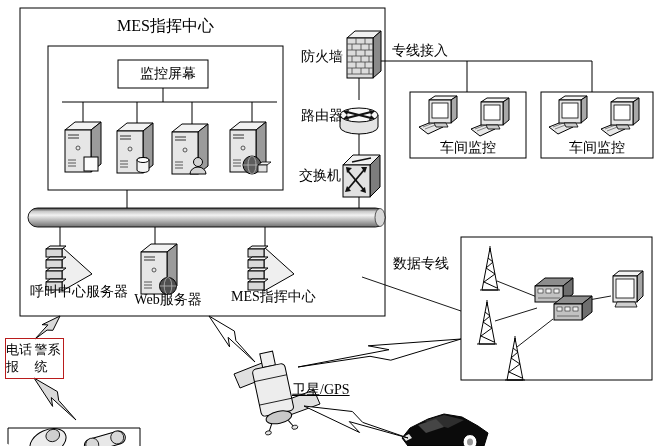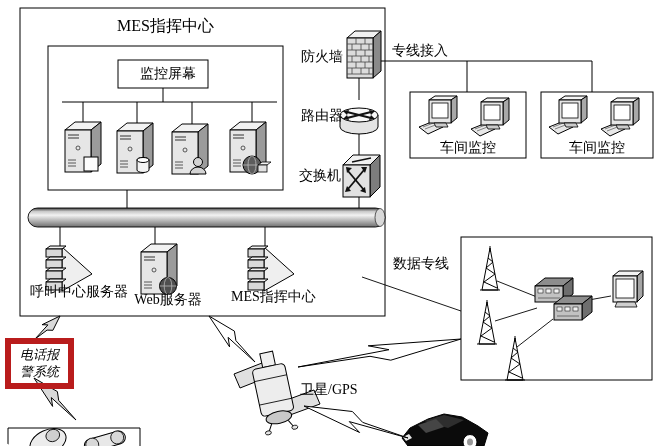--- a/index.html
+++ b/index.html
@@ -6,23 +6,23 @@
   .stage{
     position:relative;width:659px;height:446px;background:#fff;overflow:hidden;
     font-family:"Liberation Serif","DejaVu Serif",serif;color:#000;border-radius:15px;
   }
   .stage svg{position:absolute;left:0;top:0;}
   .lbl{position:absolute;font-size:14px;line-height:1.15;white-space:nowrap;}
   .ctr{text-align:center;}
   .rgt{text-align:right;}
   .title{font-size:16px;}
   .mscreen{display:flex;align-items:center;justify-content:center;font-size:14px;}
-  .alarm{position:absolute;left:5px;top:338px;width:57px;height:39px;border:6px solid #b91c1c;
-         display:flex;flex-direction:column;align-items:center;justify-content:center;
-         font-size:13px;line-height:1.3;font-style:italic;}
+  .alarm{position:absolute;left:5px;top:338px;width:57px;height:39px;border:1px solid #b91c1c;
+         display:flex;flex-direction:row;align-items:center;justify-content:center;
+         font-size:13px;line-height:1.3;}
 </style>
 </head>
 <body>
 
 <div class="stage">
 
 <svg width="659" height="446" viewBox="0 0 659 446">
   <defs>
     <linearGradient id="pipeGrad" x1="0" y1="0" x2="0" y2="1">
       <stop offset="0" stop-color="#3a3a3a"></stop>
@@ -307,20 +307,20 @@
 
 <div class="lbl ctr" style="left:25px;top:284px;width:108px;">呼叫中心服务器</div>
 
 <div class="lbl ctr" style="left:131px;top:292px;width:74px;text-align:center;">Web服务器</div>
 
 <div class="lbl ctr" style="left:231px;top:289px;width:76px;">MES指挥中心</div>
 
 <div class="lbl" style="left:393px;top:256px;width:66px;">数据专线</div>
 
 
-<div class="lbl" style="left:300px;top:382px;width:64px;">卫星/GPS</div>
+<div class="lbl" style="left:292px;top:382px;width:64px;text-decoration:underline;">卫星/GPS</div>
 
 <div class="alarm">
   <div>电话报</div>
   <div>警系统</div>
 </div>
 
 </div>
 
 </body></html>

